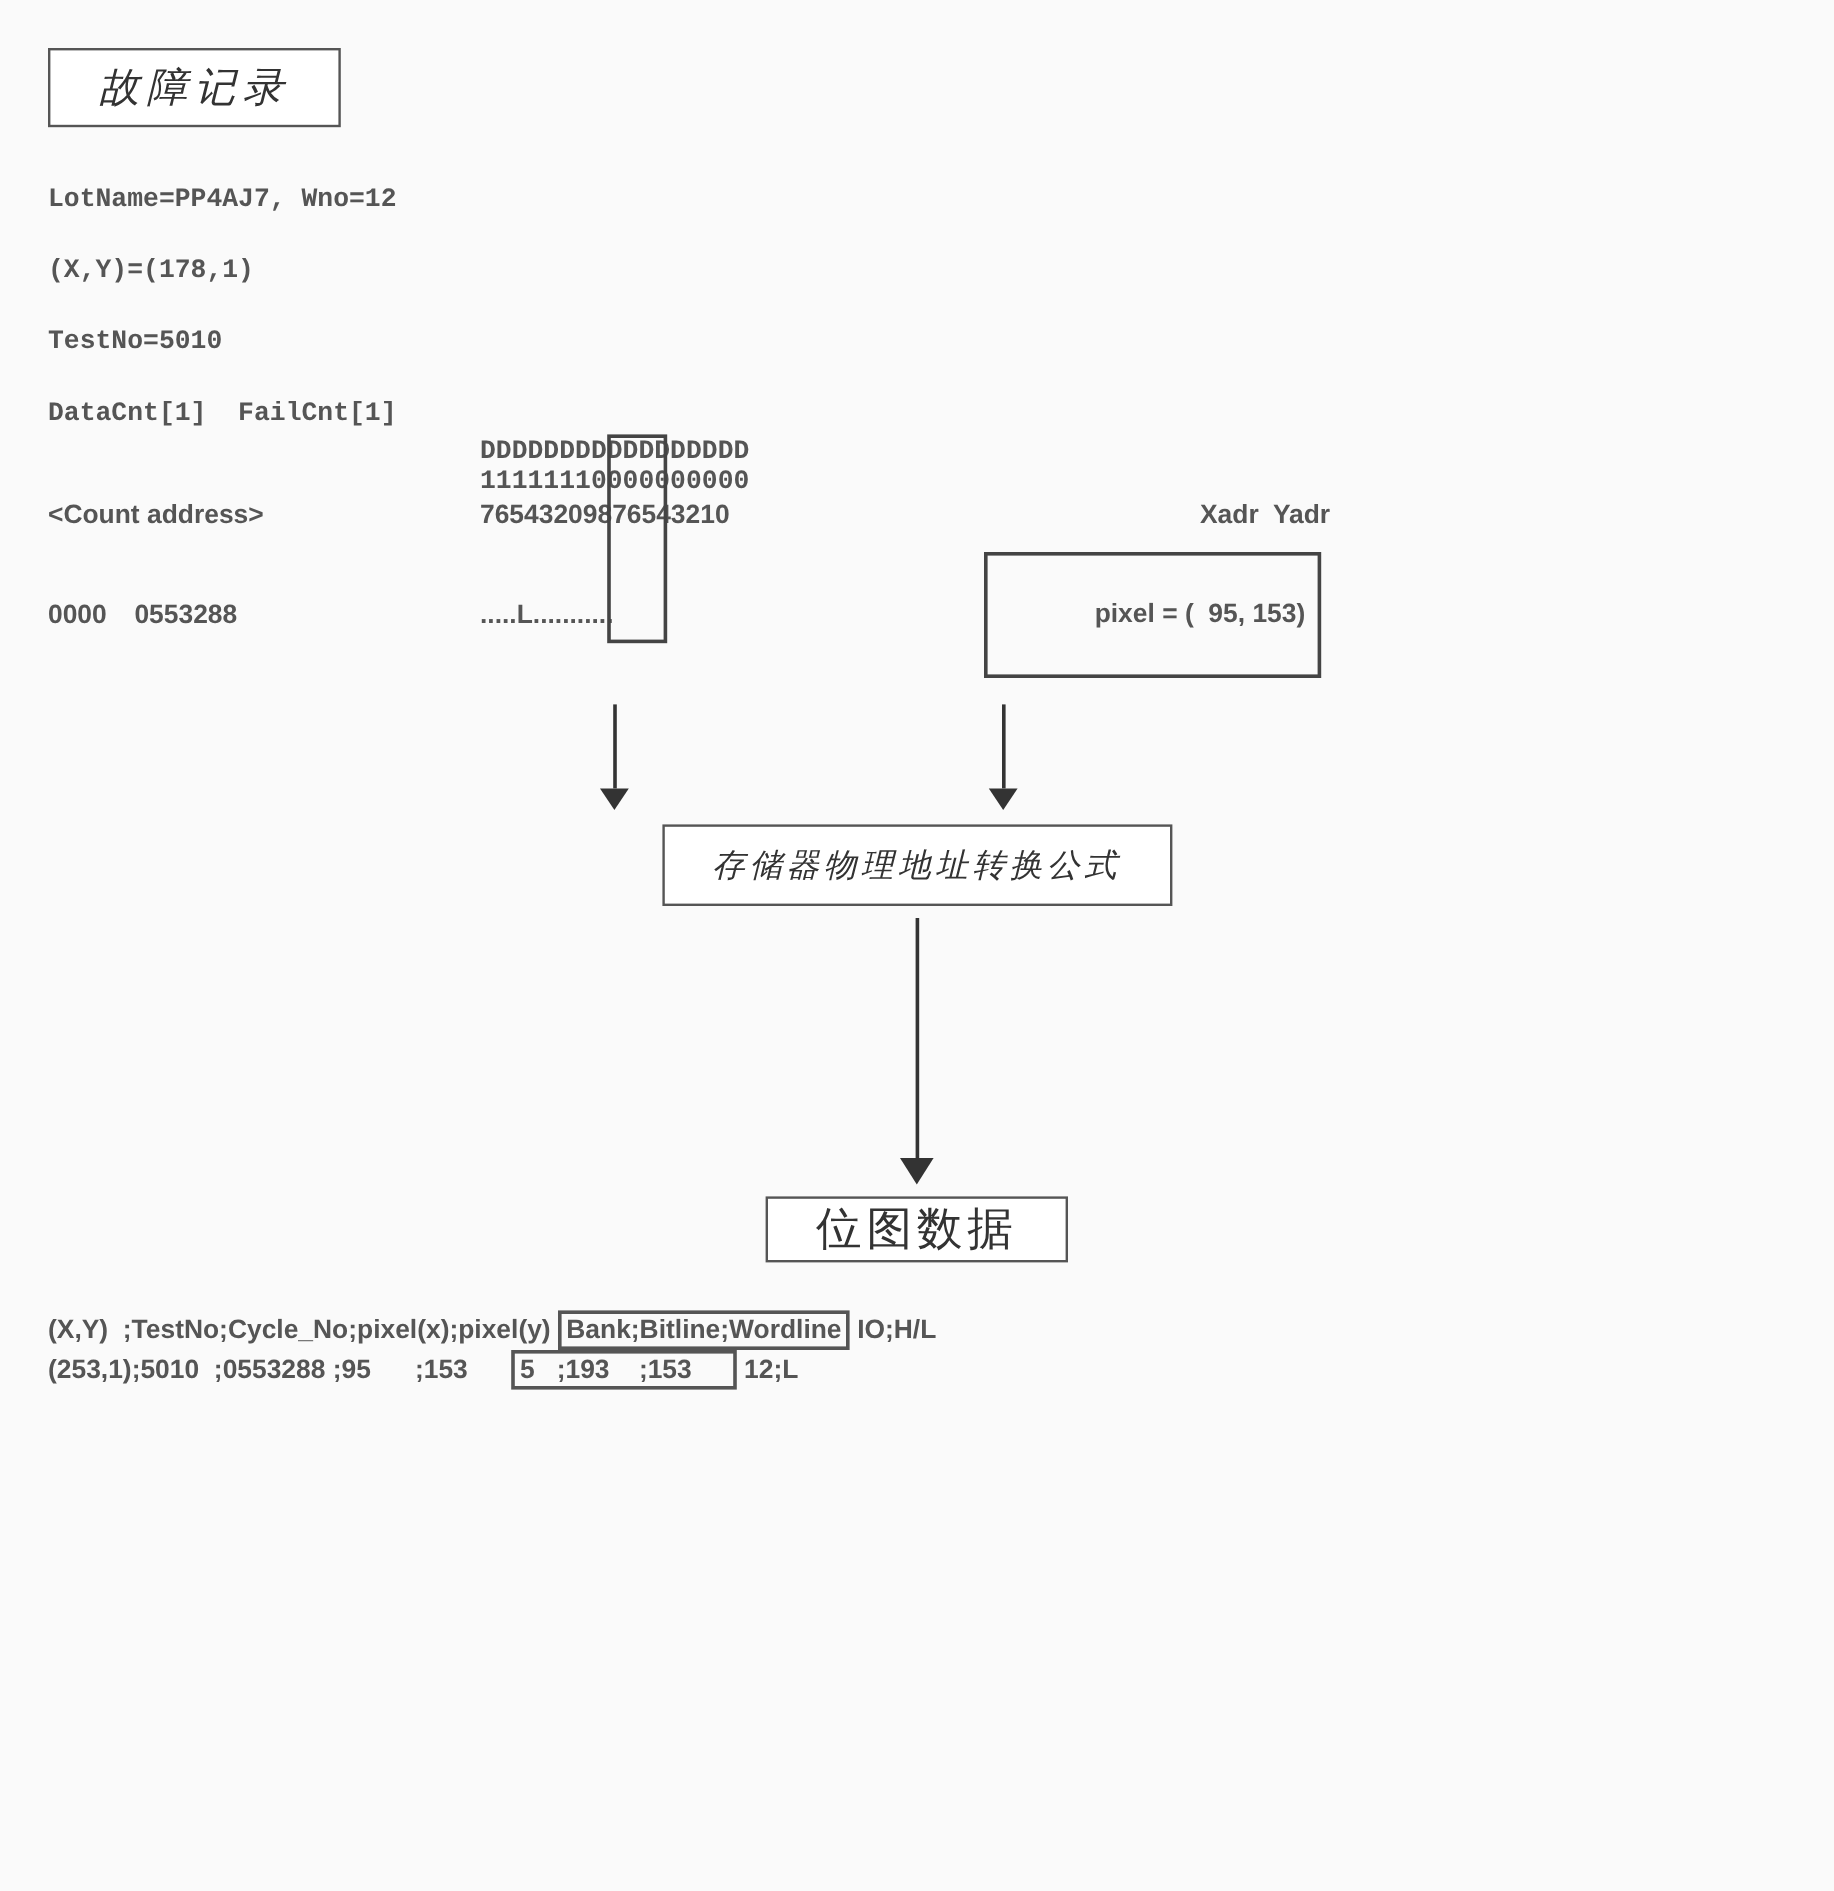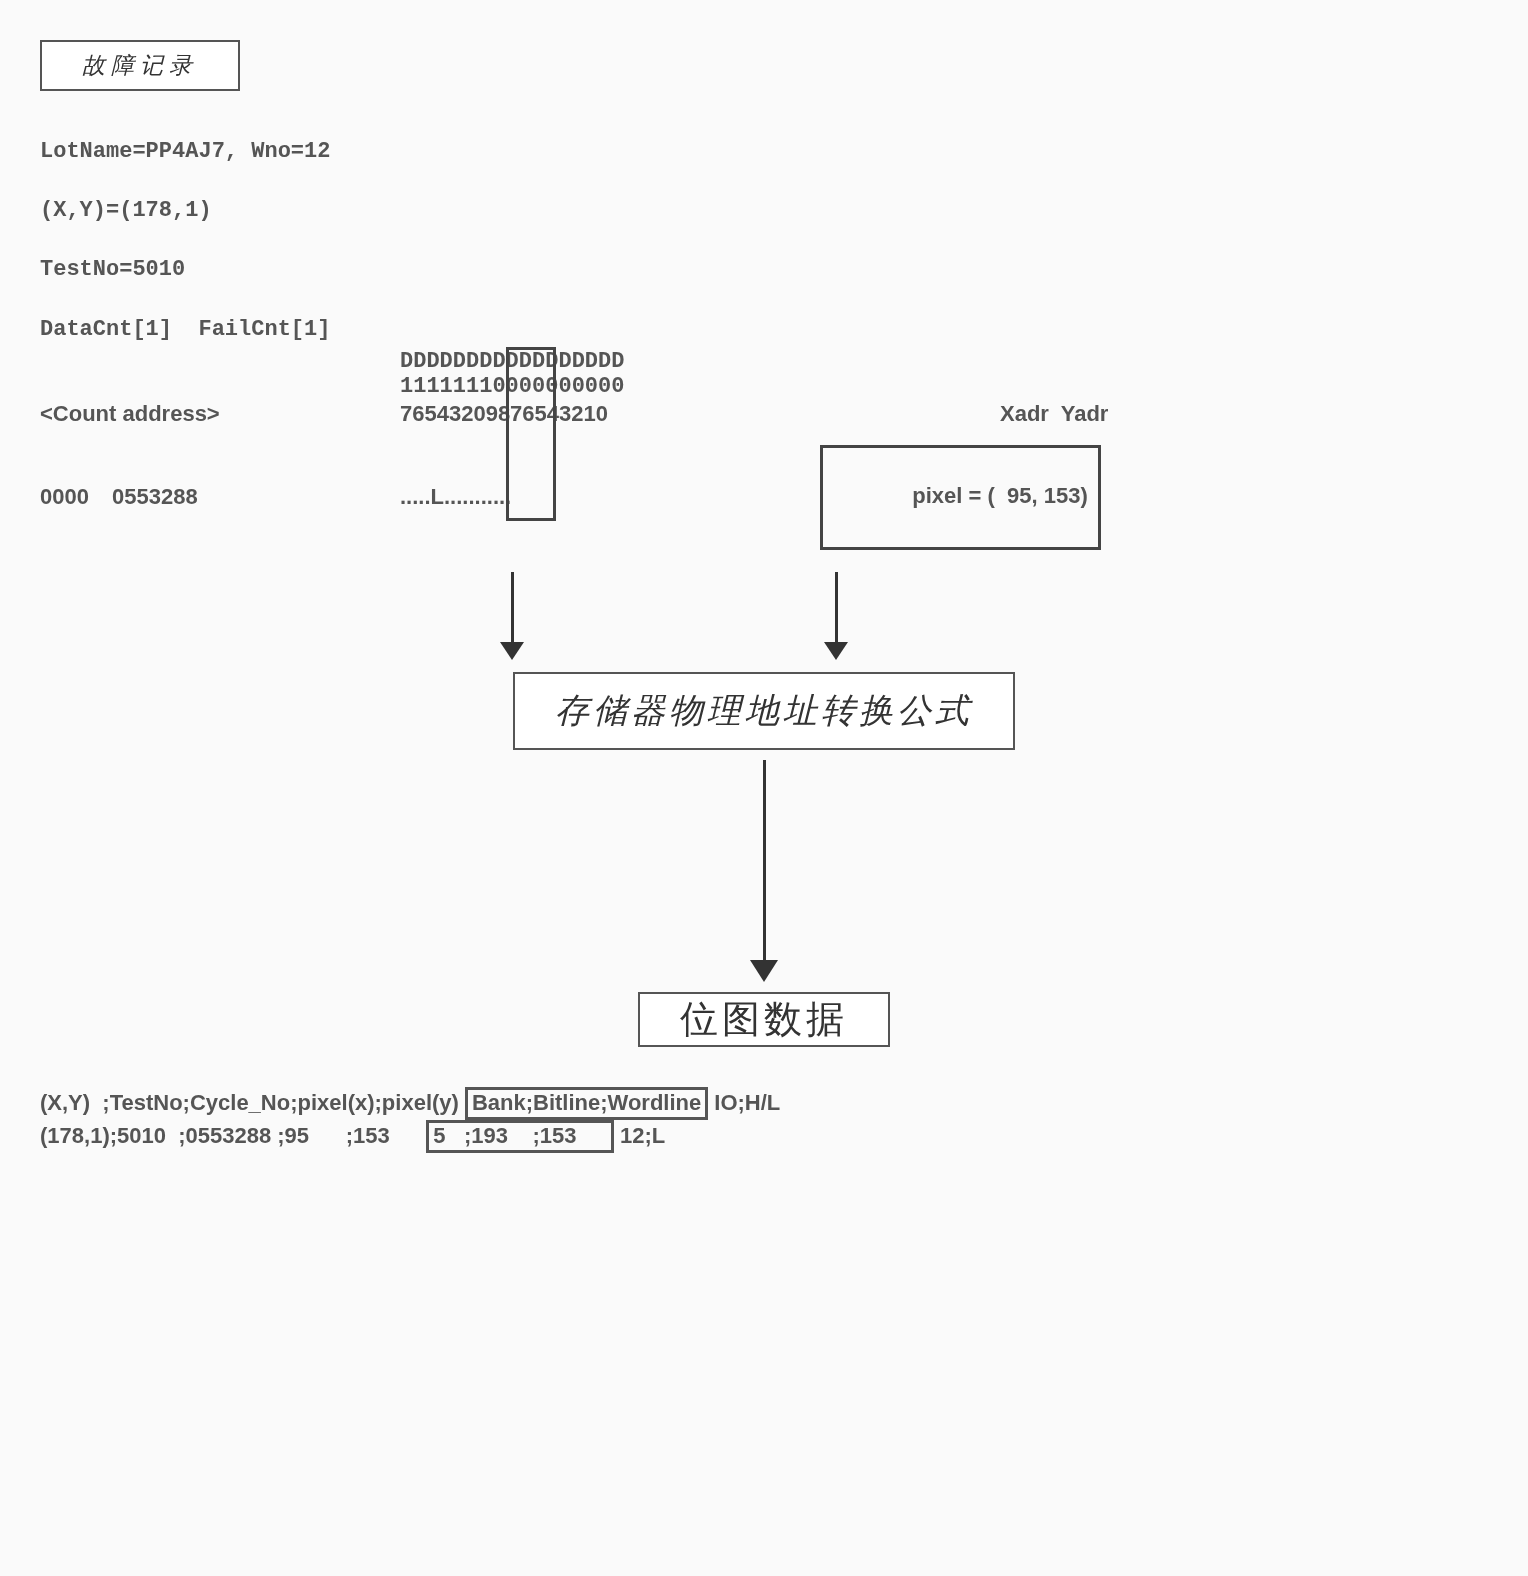--- a/index.html
+++ b/index.html
@@ -12,21 +12,21 @@
   box-sizing: border-box;
   position: relative;
 }
 .box {
   border: 2px solid #555;
   padding: 10px 30px;
   display: inline-block;
   background: #fff;
 }
 .title-box {
-  font-size: 23px;
+  font-size: 34px;
   font-family: "SimSun", serif;
   letter-spacing: 6px;
   padding: 8px 40px;
   margin-bottom: 10px;
   font-style: italic;
 }
 .infoblock {
   font-size: 22px;
   line-height: 1.35;
   margin-top: 6px;
@@ -64,21 +64,21 @@
   display: inline-block;
   white-space: pre;
 }
 .arrows-wrap {
   display: flex;
   gap: 300px;
   margin-left: 460px;
   margin-top: 20px;
 }
 .formula-box {
-  font-size: 34px;
+  font-size: 27px;
   font-family: "SimSun", serif;
   letter-spacing: 4px;
   padding: 14px 40px;
   font-style: italic;
   margin-top: 10px;
   display: inline-block;
 }
 .center-wrap { display:flex; justify-content:center; }
 .vlong {
   display: flex;
@@ -213,21 +213,21 @@
 
 <div class="finalblock">
   <div class="final-row">
     <span class="pre">(X,Y)  ;TestNo;Cycle_No;pixel(x);pixel(y)</span>
     <span class="final-hl" style="margin:0 6px">
       <span class="pre">Bank;Bitline;Wordline</span>
     </span>
     <span class="pre">IO;H/L</span>
   </div>
   <div class="final-row">
-    <span class="pre">(178,1);5010  ;0553288 ;95      ;153     </span>
+    <span class="pre">(253,1);5010  ;0553288 ;95      ;153     </span>
     <span class="final-hl" style="margin:0 6px">
       <span class="pre">5   ;193    ;153     </span>
     </span>
     <span class="pre">12;L</span>
   </div>
 </div>
 
 
 
 

